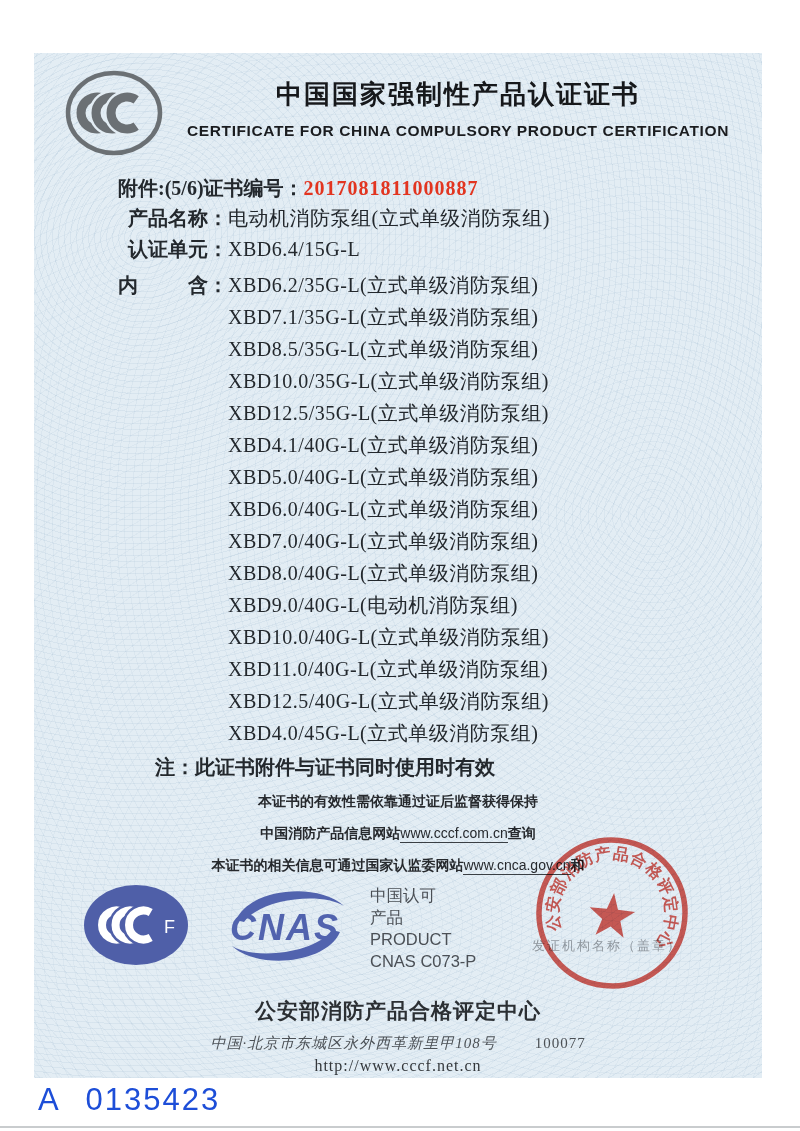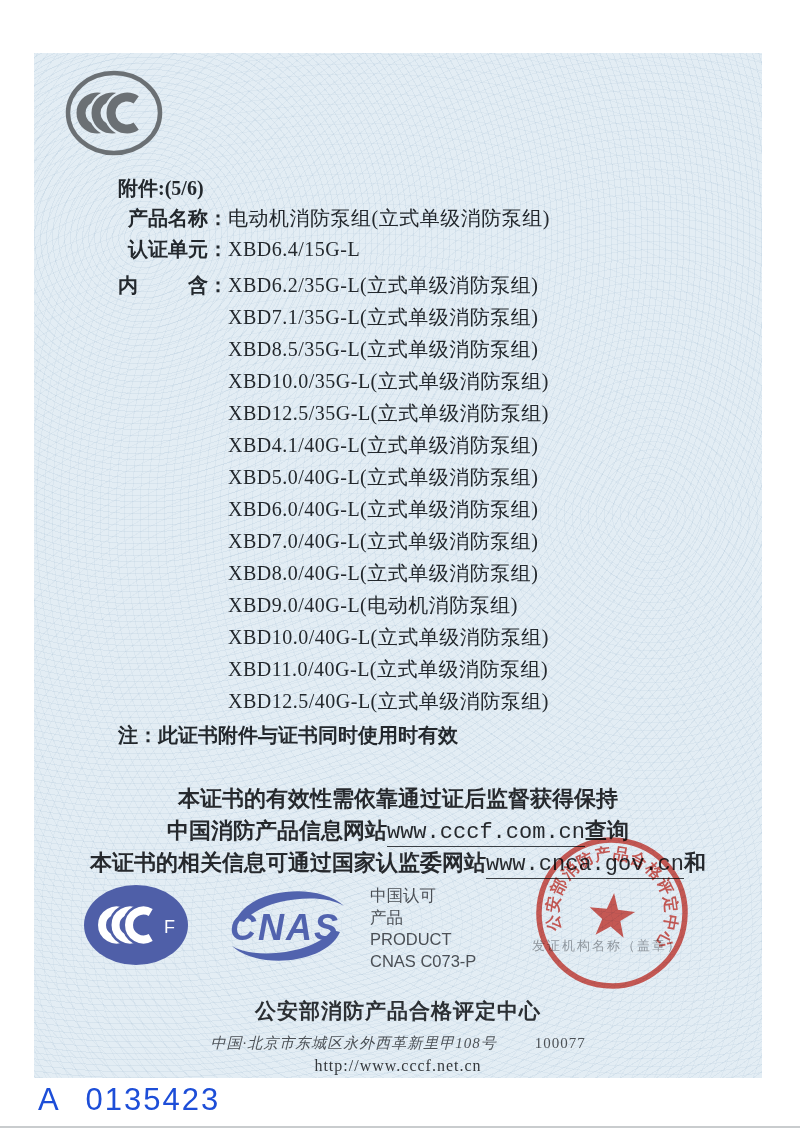--- a/index.html
+++ b/index.html
@@ -29,24 +29,24 @@
   .certno{color:#e23520;font-weight:600;letter-spacing:1px;}
   
   .fields{position:absolute;left:84px;top:150px;right:16px;font-size:20px;}
   .frow{height:31px;display:flex;align-items:center;font-weight:600;}
   .frow .lbl{width:110px;flex:none;text-align:right;}
   .frow .val{font-weight:500;letter-spacing:.5px;}
   .contains{display:flex;margin-top:4px;font-weight:600;}
   .clabel{width:110px;flex:none;display:flex;justify-content:space-between;height:32px;align-items:center;}
   .citems{flex:1;}
   .crow{height:32px;display:flex;align-items:center;font-weight:500;letter-spacing:.5px;}
-  .note{height:32px;margin-top:2px;display:flex;align-items:center;font-weight:600;}
+  .note{height:32px;margin-top:2px;display:flex;align-items:center;font-weight:600;margin-left:37px;}
   
   .statements{position:absolute;left:0;right:0;top:732px;text-align:center;
-     font-family:Liberation Mono, monospace;font-size:22px;font-weight:600;
+     font-family:Liberation Sans, sans-serif;font-size:14px;font-weight:600;
      line-height:32px;color:#26292d;}
   .url{font-weight:500;border-bottom:1.5px solid #3a3f44;padding-bottom:1px;}
   
   .cccf-logo{position:absolute;left:47px;top:827px;}
   .cnas-logo{position:absolute;left:188px;top:827px;}
   .acc-text{position:absolute;left:336px;top:831px;
      font-family:"Liberation Sans","DejaVu Sans",sans-serif;
      font-size:16.5px;line-height:22px;color:#4a4f55;}
   
   .issuer-label{position:absolute;left:498px;top:884px;font-size:13px;letter-spacing:2px;color:#8f979e;z-index:2;}
@@ -74,24 +74,31 @@
       <svg class="ccc-mark" width="104" height="96" viewBox="0 0 104 96">
         <ellipse cx="52" cy="48" rx="46" ry="40" fill="none" stroke="#6b7074" stroke-width="4.5"></ellipse>
         <g fill="none" stroke-linecap="butt">
           <path d="M 44.2 34.9 A 16 16 0 1 0 44.2 61.1" stroke="#6b7074" stroke-width="9"></path>
           <path d="M 59.2 34.9 A 16 16 0 1 0 59.2 61.1" stroke="#e3edf4" stroke-width="14"></path>
           <path d="M 59.2 34.9 A 16 16 0 1 0 59.2 61.1" stroke="#6b7074" stroke-width="9"></path>
           <path d="M 74.2 34.9 A 16 16 0 1 0 74.2 61.1" stroke="#e3edf4" stroke-width="14"></path>
           <path d="M 74.2 34.9 A 16 16 0 1 0 74.2 61.1" stroke="#6b7074" stroke-width="9"></path>
         </g>
       </svg>
+      <div class="titles">
+        <div class="title-cn">中国国家强制性产品认证证书</div>
+        <div class="title-en">CERTIFICATE FOR CHINA COMPULSORY PRODUCT CERTIFICATION</div>
+      </div>
     </div>
 
     <div class="meta">
       <span>附件:(5/6)</span>
+      <span>
+        <span>证书编号：</span><span class="certno">2017081811000887</span>
+      </span>
     </div>
 
     <div class="fields">
       <div class="frow">
         <span class="lbl">产品名称：</span>
         <span class="val">电动机消防泵组(立式单级消防泵组)</span>
       </div>
       <div class="frow">
         <span class="lbl">认证单元：</span>
         <span class="val">XBD6.4/15G-L</span>
@@ -110,20 +117,21 @@
           <span class="crow">XBD12.5/35G-L(立式单级消防泵组)</span>
           <span class="crow">XBD4.1/40G-L(立式单级消防泵组)</span>
           <span class="crow">XBD5.0/40G-L(立式单级消防泵组)</span>
           <span class="crow">XBD6.0/40G-L(立式单级消防泵组)</span>
           <span class="crow">XBD7.0/40G-L(立式单级消防泵组)</span>
           <span class="crow">XBD8.0/40G-L(立式单级消防泵组)</span>
           <span class="crow">XBD9.0/40G-L(电动机消防泵组)</span>
           <span class="crow">XBD10.0/40G-L(立式单级消防泵组)</span>
           <span class="crow">XBD11.0/40G-L(立式单级消防泵组)</span>
           <span class="crow">XBD12.5/40G-L(立式单级消防泵组)</span>
+          <span class="crow">XBD4.0/45G-L(立式单级消防泵组)</span>
         </span>
       </div>
 
       <div class="note">注：此证书附件与证书同时使用时有效</div>
     </div>
 
     <div class="statements">
       <div>本证书的有效性需依靠通过证后监督获得保持</div>
       <div>
         <span>中国消防产品信息网站</span><span class="url">www.cccf.com.cn</span><span>查询</span>

